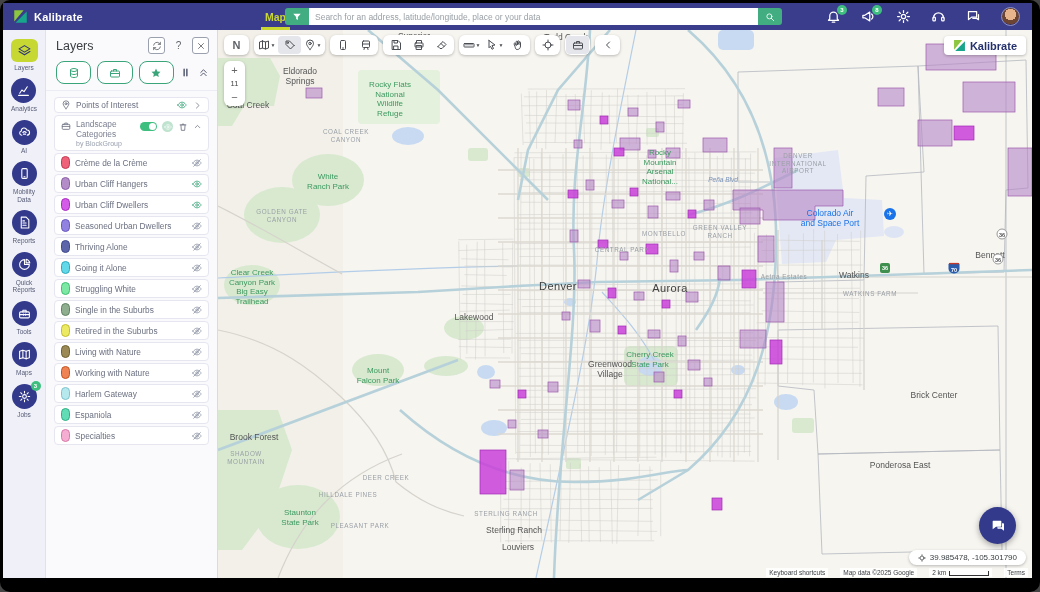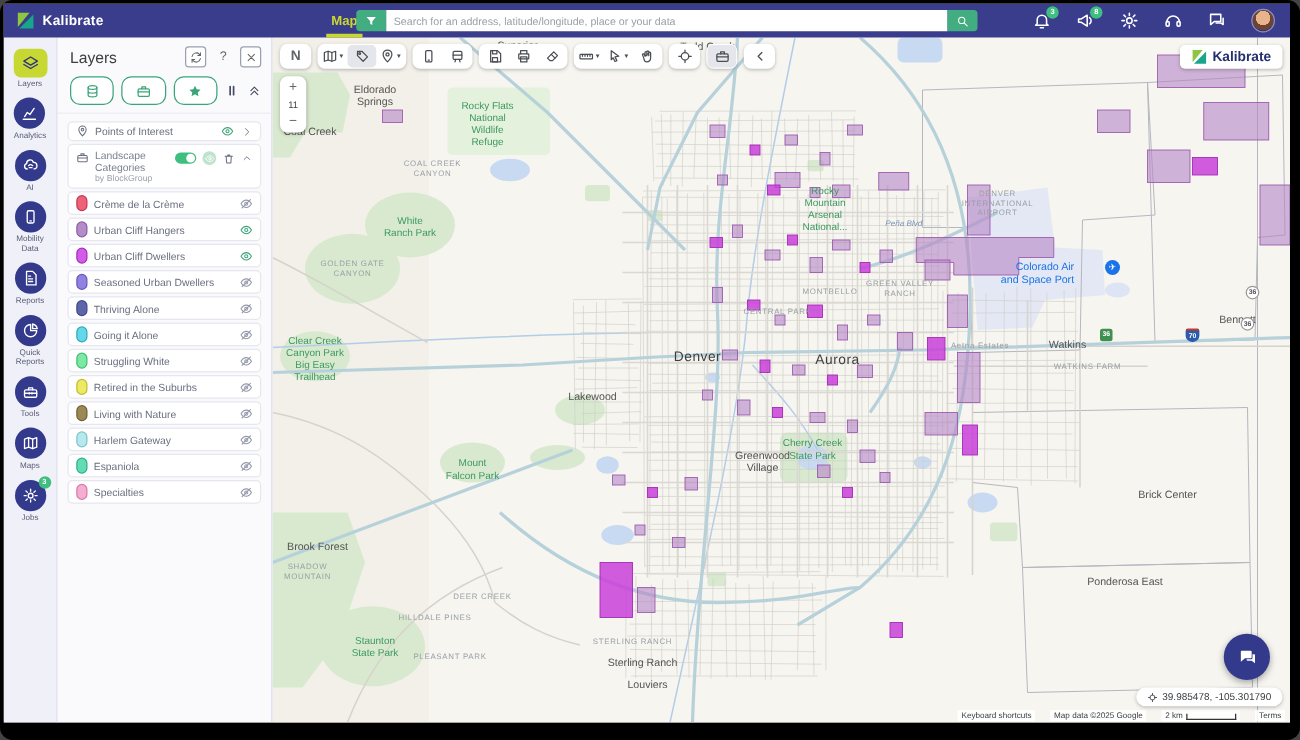--- a/index.html
+++ b/index.html
@@ -440,33 +440,55 @@
               <span class="nm">Struggling White</span>
               <span class="eye-off">
                 <svg class="ic s10" viewBox="0 0 24 24">
                   <path d="M2 12s4-7 10-7 10 7 10 7-4 7-10 7-10-7-10-7z"></path>
                   <circle cx="12" cy="12" r="3"></circle>
                   <path d="M4 20 20 4"></path>
                 </svg>
               </span>
             </div>
             <div class="lrow">
+              <span class="swatch" style="background: rgb(143, 174, 143); border: 1.5px solid rgb(95, 130, 98);"></span>
+              <span class="nm">Single in the Suburbs</span>
+              <span class="eye-off">
+                <svg class="ic s10" viewBox="0 0 24 24">
+                  <path d="M2 12s4-7 10-7 10 7 10 7-4 7-10 7-10-7-10-7z"></path>
+                  <circle cx="12" cy="12" r="3"></circle>
+                  <path d="M4 20 20 4"></path>
+                </svg>
+              </span>
+            </div>
+            <div class="lrow">
               <span class="swatch" style="background: rgb(236, 233, 99); border: 1.5px solid rgb(194, 188, 47);"></span>
               <span class="nm">Retired in the Suburbs</span>
               <span class="eye-off">
                 <svg class="ic s10" viewBox="0 0 24 24">
                   <path d="M2 12s4-7 10-7 10 7 10 7-4 7-10 7-10-7-10-7z"></path>
                   <circle cx="12" cy="12" r="3"></circle>
                   <path d="M4 20 20 4"></path>
                 </svg>
               </span>
             </div>
             <div class="lrow">
               <span class="swatch" style="background: rgb(155, 138, 86); border: 1.5px solid rgb(111, 97, 51);"></span>
               <span class="nm">Living with Nature</span>
+              <span class="eye-off">
+                <svg class="ic s10" viewBox="0 0 24 24">
+                  <path d="M2 12s4-7 10-7 10 7 10 7-4 7-10 7-10-7-10-7z"></path>
+                  <circle cx="12" cy="12" r="3"></circle>
+                  <path d="M4 20 20 4"></path>
+                </svg>
+              </span>
+            </div>
+            <div class="lrow">
+              <span class="swatch" style="background: rgb(240, 131, 83); border: 1.5px solid rgb(194, 84, 37);"></span>
+              <span class="nm">Working with Nature</span>
               <span class="eye-off">
                 <svg class="ic s10" viewBox="0 0 24 24">
                   <path d="M2 12s4-7 10-7 10 7 10 7-4 7-10 7-10-7-10-7z"></path>
                   <circle cx="12" cy="12" r="3"></circle>
                   <path d="M4 20 20 4"></path>
                 </svg>
               </span>
             </div>
             <div class="lrow">
               <span class="swatch" style="background: rgb(181, 233, 238); border: 1.5px solid rgb(127, 195, 204);"></span>
@@ -854,21 +876,21 @@
           <div class="lbl area" style="left: 446px; top: 200px;">MONTBELLO</div>
           <div class="lbl area" style="left: 502px; top: 194px;">GREEN VALLEY
 RANCH</div>
           <div class="lbl park" style="left: 442px; top: 118px;">Rocky
 Mountain
 Arsenal
 National...</div>
           <div class="lbl area" style="left: 580px; top: 122px;">DENVER
 INTERNATIONAL
 AIRPORT</div>
-          <div class="lbl poi" style="left: 612px; top: 178px; text-align: right;">Colorado Air
+          <div class="lbl poi" style="left: 612px; top: 178px;">Colorado Air
 and Space Port</div>
           <div class="lbl road" style="left: 505px; top: 146px;">Peña Blvd</div>
           <div class="lbl city" style="left: 636px; top: 240px;">Watkins</div>
           <div class="lbl area" style="left: 652px; top: 260px;">WATKINS FARM</div>
           <div class="lbl area" style="left: 566px; top: 243px;">Aetna Estates</div>
           <div class="lbl city" style="left: 772px; top: 220px;">Bennett</div>
           <div class="lbl city" style="left: 716px; top: 360px;">Brick Center</div>
           <div class="lbl city" style="left: 682px; top: 430px;">Ponderosa East</div>
           <div class="lbl city" style="left: 392px; top: 329px;">Greenwood
 Village</div>

